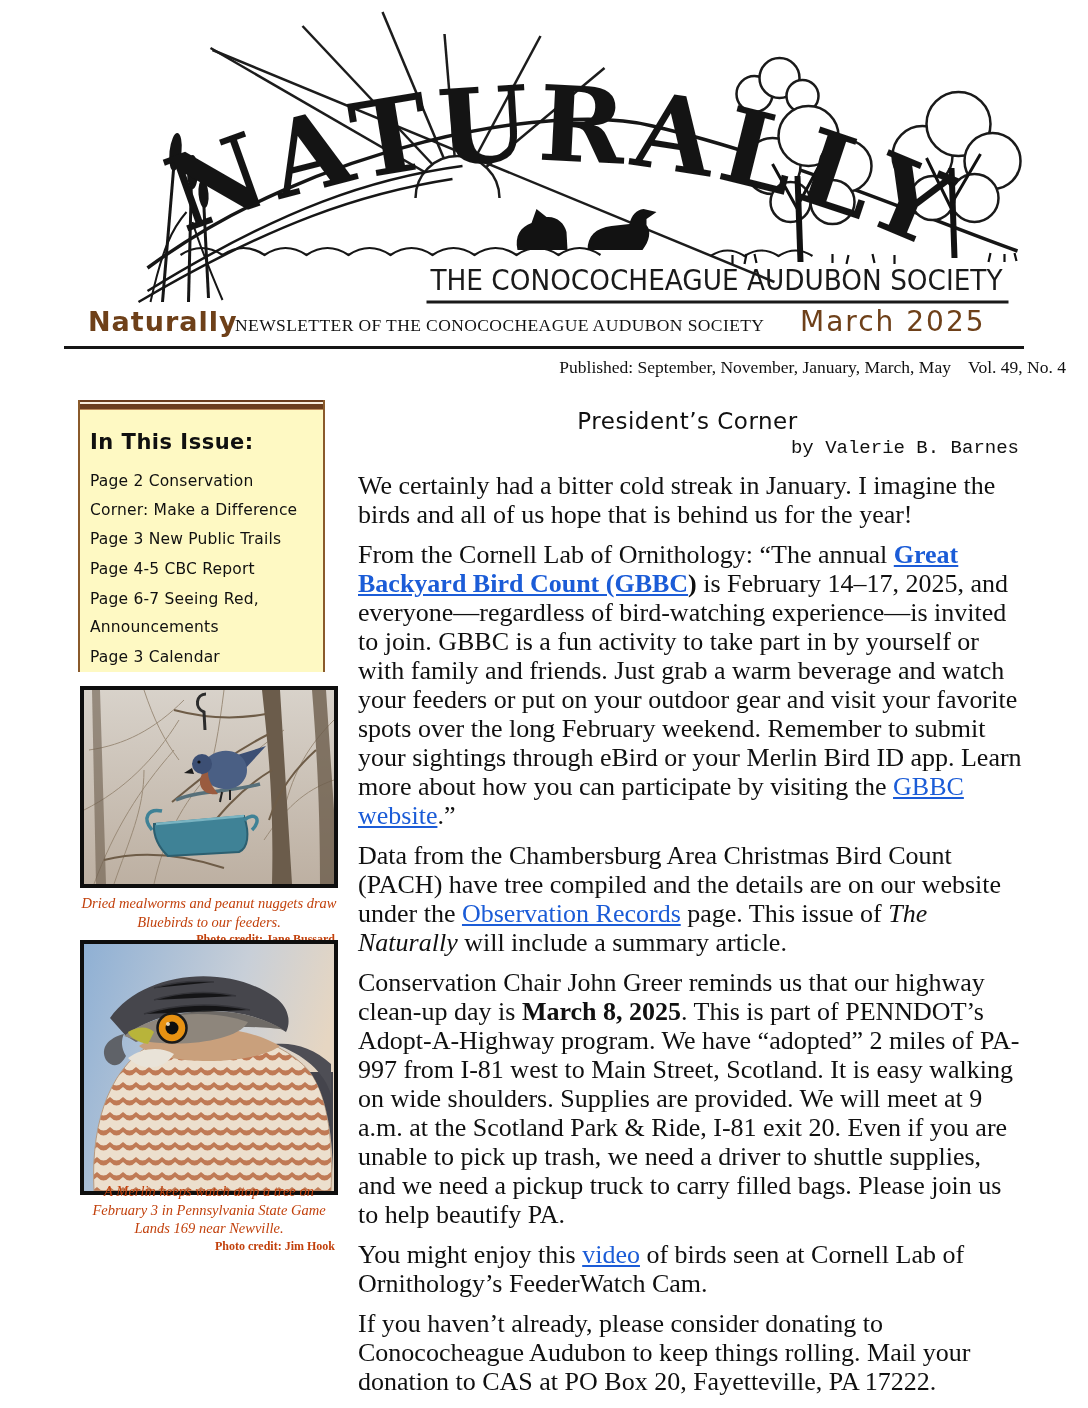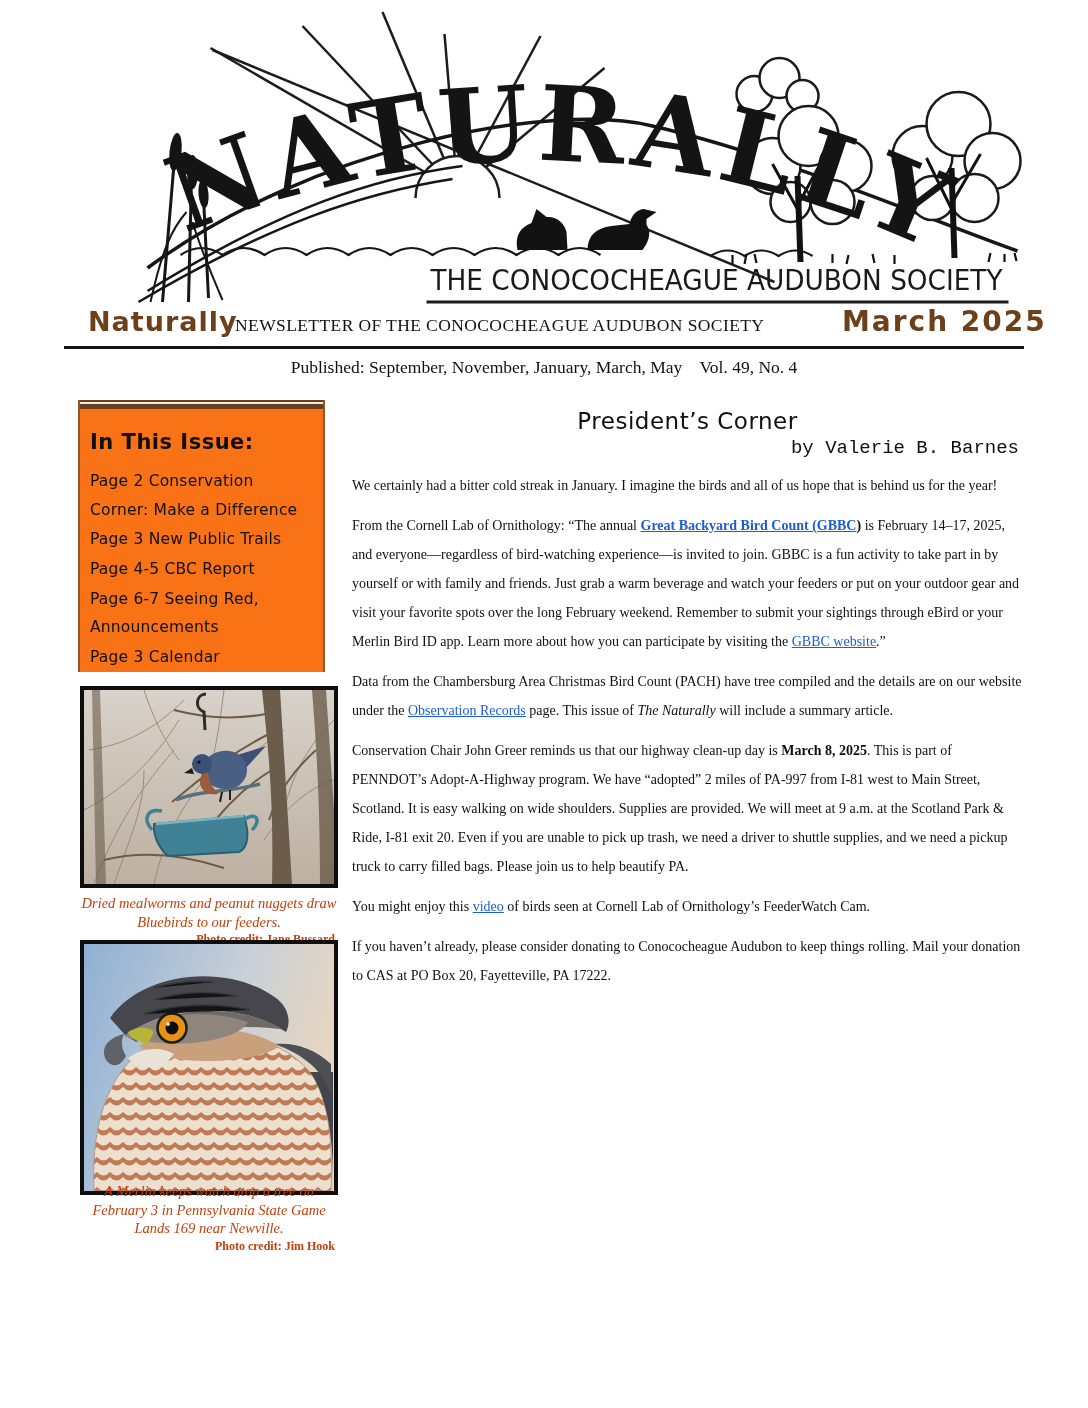--- a/index.html
+++ b/index.html
@@ -10,28 +10,28 @@
     font-family:"Liberation Serif", serif; color:#101010;
   }
   
   .masthead { position:absolute; left:130px; top:6px; width:905px; height:300px; }
   .masthead svg { width:100%; height:100%; }
   
   .hdr-left  { position:absolute; left:88px;  top:306px; font-family:"DejaVu Sans",sans-serif;
                font-weight:bold; font-size:27px; color:#6e4019; letter-spacing:1px; }
   .hdr-center{ position:absolute; left:235px; top:315px; width:565px; 
                font-size:17.5px; letter-spacing:.4px; color:#111; }
-  .hdr-right { position:absolute; left:842px; top:305px; font-family:"DejaVu Sans",sans-serif;
-               font-weight:bold; font-size:28px; color:#6e4019; letter-spacing:2px;text-align:center; }
+  .hdr-right { position:absolute; left:800px; top:305px; font-family:"DejaVu Sans",sans-serif;
+               font-weight:normal; font-size:28px; color:#6e4019; letter-spacing:2px;text-align:center; }
   .hdr-rule  { position:absolute; left:64px; top:346px; width:960px; height:3px; background:#161616; }
-  .published { position:absolute; left:22px; top:357px; width:1044px; text-align:center;
+  .published { position:absolute; left:22px; top:357px; width:1044px; text-align:right;
                font-size:17.5px; color:#111; white-space:pre; }
   
   .toc-box { position:absolute; left:78px; top:400px; width:247px; height:272px;
-             border-left:2px solid #8a5a2b; border-right:2px solid #8a5a2b; background:#f97316; }
+             border-left:2px solid #8a5a2b; border-right:2px solid #8a5a2b; background:#fef9c3; }
   .toc-topbar { width:100%; height:10px;
              background:linear-gradient(#6b3e1e 0 2px,#f7eddc 2px 4px,#6b3e1e 4px 9px,#b98a5a 9px 10px); }
   .toc-inner { padding:20px 8px 0 10px; font-family:"DejaVu Sans",sans-serif; }
   .toc-heading { font-size:21px; font-weight:bold; letter-spacing:.5px; margin-bottom:13px; }
   .toc-item { font-size:15.5px; line-height:1.85; margin-bottom:1px; letter-spacing:.2px; }
   
   .photo { position:absolute; border:4px solid #0e0e0e; background:#cfc9c0; }
   .photo svg { display:block; width:100%; height:100%; }
   .photo-1 { left:80px; top:686px; width:258px; height:202px; }
   .photo-2 { left:80px; top:940px; width:258px; height:255px; }
@@ -41,21 +41,21 @@
   .caption-2 { left:77px; top:1182px; }
   .credit { font-style:normal; font-weight:bold; font-size:12px; text-align:right;
             padding-right:6px; margin-top:1px; }
   
   .article { position:absolute; left:352px; top:408px; width:671px; }
   .article-title { text-align:center; font-family:"DejaVu Sans",sans-serif;
                    font-weight:normal; font-size:23px; letter-spacing:.5px; }
   .article-byline { text-align:right; font-family:Liberation Mono, monospace;
                     font-size:19px; margin-top:3px; padding-right:4px; }
   .article-body { margin-top:12px; }
-  .article-body p { font-size:14px; line-height:29px; margin-bottom:11px; }
+  .article-body p { font-size:26px; line-height:29px; margin-bottom:11px;margin-left:6px; }
   .run-bold { font-weight:bold; }
   .run-italic { font-style:italic; }
   a.run-link, a.run-boldlink { color:#1b5cd7; text-decoration:underline; cursor:pointer; }
   a.run-boldlink { font-weight:bold; }
 </style>
 </head>
 <body>
 
 <div class="page">
 

